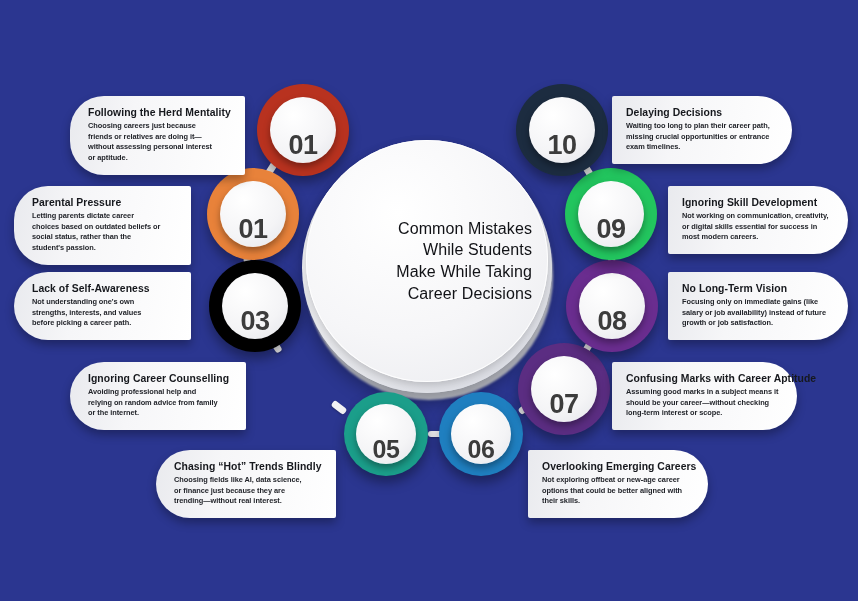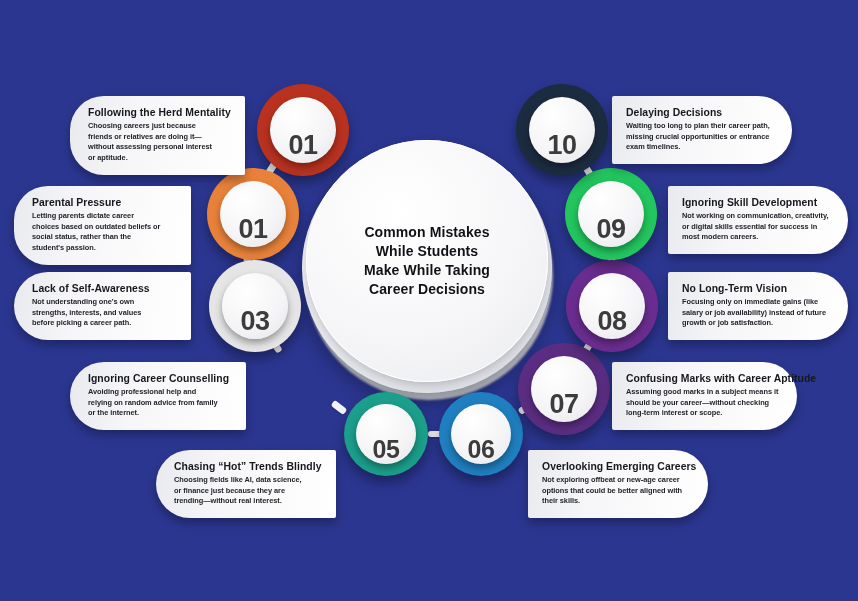--- a/index.html
+++ b/index.html
@@ -35,23 +35,23 @@
     position: absolute;
     left: 306px; top: 140px;
     width: 242px; height: 242px;
     border-radius: 50%;
     background: radial-gradient(circle at 38% 30%, #ffffff 0%, #f6f6f8 55%, #e9eaee 100%);
     box-shadow: inset 0 0 0 1px rgba(255,255,255,.9), 0 3px 8px rgba(0,0,0,.18);
     display: flex; align-items: center; justify-content: center;
   }
   .hub-title {
     width: 210px;
-    text-align: center;
-    font-size: 14px;
-    font-weight: 700;
+    text-align: right;
+    font-size: 16px;
+    font-weight: 400;
     line-height: 1.35;
     color: #111216;
     letter-spacing: .1px;
   }
 
   
   .stub {
     position: absolute;
     background: #f2f2f4;
     border-radius: 3px;
@@ -138,21 +138,21 @@
   <div class="node big" style="left: 257px; top: 84px; background: rgb(184, 50, 31);">
     <div class="inner">
       <span class="num">01</span>
     </div>
   </div>
   <div class="node big" style="left: 207px; top: 168px; background: rgb(232, 130, 58);">
     <div class="inner">
       <span class="num">01</span>
     </div>
   </div>
-  <div class="node big" style="left: 209px; top: 260px; background: #e5e5e5; text-align: center;">
+  <div class="node big" style="left: 209px; top: 260px; background: #000000; text-align: center;">
     <div class="inner">
       <span class="num">03</span>
     </div>
   </div>
   <div class="node" style="left: 344px; top: 392px; background: rgb(27, 158, 138);">
     <div class="inner">
       <span class="num">05</span>
     </div>
   </div>
   <div class="node" style="left: 439px; top: 392px; background: rgb(31, 127, 192);">

